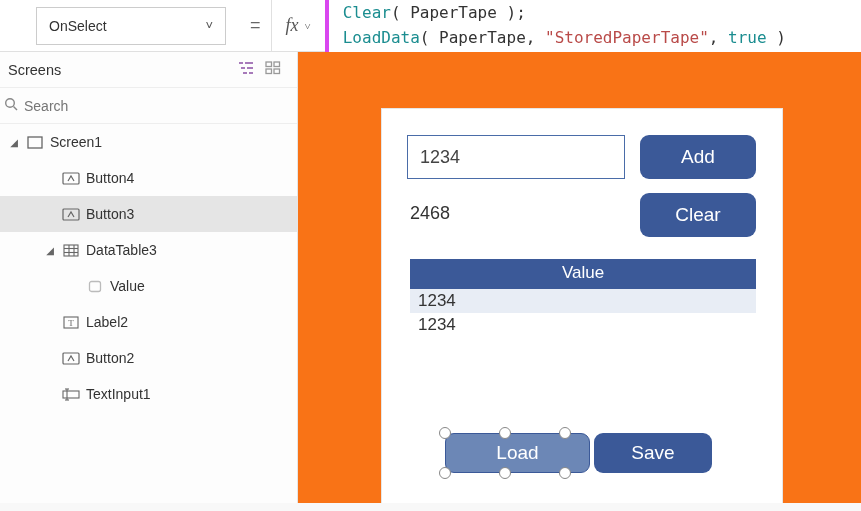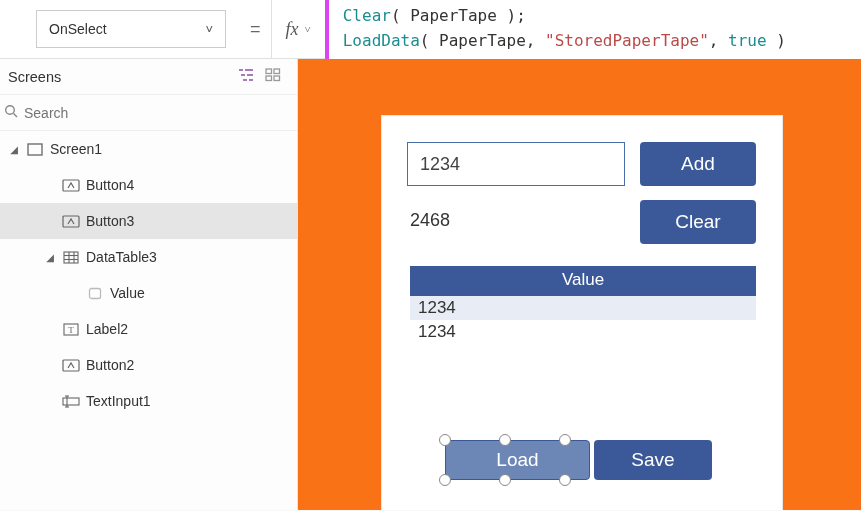--- a/index.html
+++ b/index.html
@@ -9,21 +9,21 @@
     color: #333;
     background: #f8f8f8;
     width: 861px;
     height: 511px;
     overflow: hidden;
   }
   
   .formula-bar {
     display: flex;
     align-items: center;
-    height: 59px;
+    height: 52px;
     background: #fff;
     border-bottom: 1px solid #e0e0e0;
     padding: 0 0 0 10px;
   }
   .property-select {
     width: 190px;
     height: 38px;
     border: 1px solid #ccc;
     background: #fff;
     display: flex;
@@ -157,21 +157,21 @@
     font-size: 18px; color: #444;
     display: flex; align-items: center;
   }
   .btn {
     position: absolute;
     height: 44px;
     background: #3b5998;
     color: #fff;
     display: flex; align-items: center; justify-content: center;
     font-size: 19px;
-    border-radius: 4px;
+    border-radius: 9px;
   }
   .btn-add { left: 258px; top: 26px; width: 116px; }
   .btn-clear { left: 258px; top: 84px; width: 116px; }
   .result-lbl {
     position: absolute;
     left: 28px; top: 94px;
     font-size: 18px; color: #333;
   }
   .dtable {
     position: absolute;

